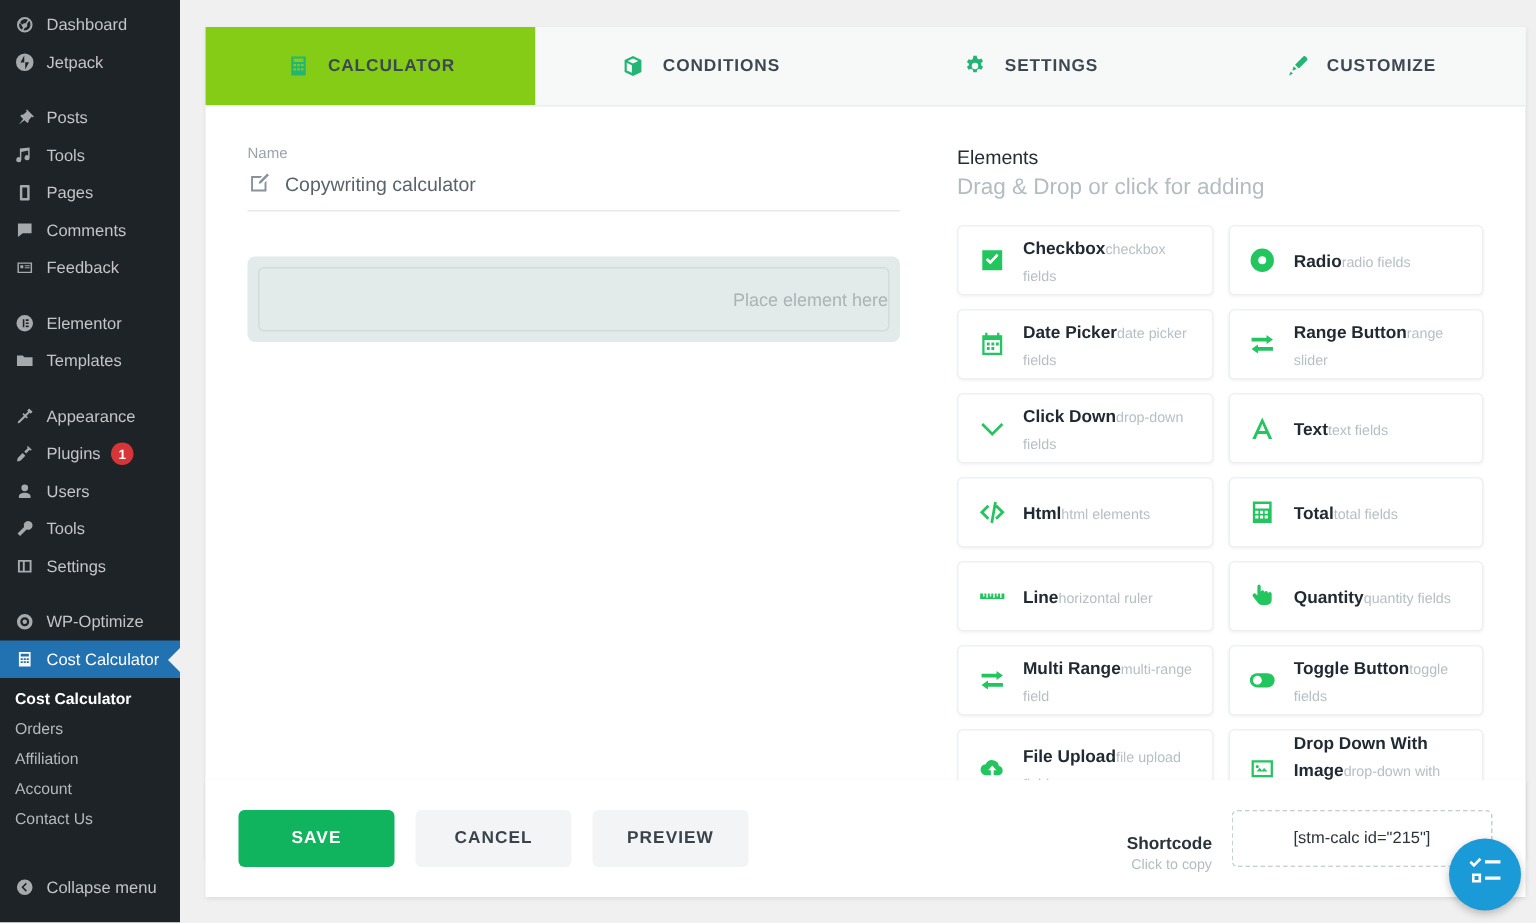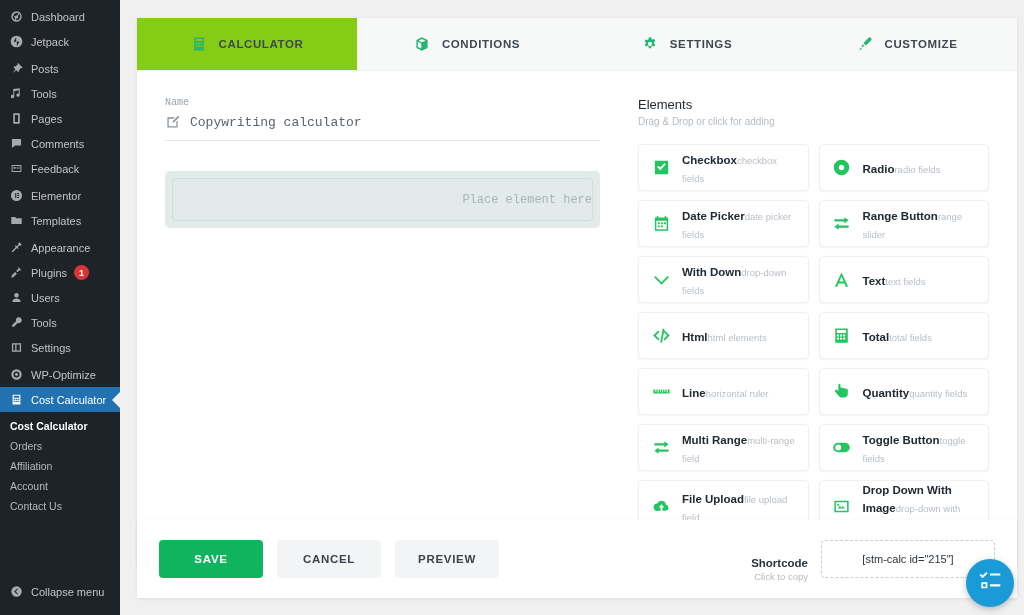--- a/index.html
+++ b/index.html
@@ -19,21 +19,21 @@
   }
   .wp-item {
     display: flex; align-items: center; gap: 7px;
     height: 25px; padding: 0 0 0 9px; color: #c3c4c7;
     font-size: 11px; white-space: nowrap; cursor: pointer;
   }
   .wp-item .ico { width: 15px; height: 15px; flex: 0 0 15px;
     display: flex; align-items: center; justify-content: center;
     color: #a7aaad; }
   .wp-item .ico svg { width: 13px; height: 13px; fill: currentColor; }
-  .wp-item.sep-top { margin-top: 2px; }
+  .wp-item.sep-top { margin-top: 12px; }
   .wp-item.active { background: #2271b1; color: #fff; }
   .wp-item.active .ico { color: #fff; }
   .wp-item.active::after {
     content: ""; position: absolute; right: 0;
     border-style: solid; border-width: 8px 8px 8px 0;
     border-color: transparent #f0f0f1 transparent transparent;
     margin-top: 0;
   }
   .arrow-wrap { position: relative; }
   .badge {
@@ -74,21 +74,21 @@
     color: #3d4852; font-weight: 600; cursor: pointer;
     background: #f7f8f8; position: relative;
   }
   .tab.active { background: #84cc16; }
   .tab .tico { width: 17px; height: 17px; display:flex;
     align-items:center; justify-content:center; color:#22b573; }
   .tab .tico svg { width: 16px; height: 16px; fill: currentColor; }
 
   
   .pbody { display: flex; padding: 26px 28px 34px 28px; min-height: 418px; }
-  .left { width: 455px; padding-right: 20px; font-family: Liberation Mono, monospace; }
+  .left { width: 455px; padding-right: 20px; }
   .right { flex: 1; padding-left: 18px; }
 
   .name-label { font-size: 10px; color: #9aa3ab; margin-bottom: 6px; }
   .name-row {
     display: flex; align-items: center; gap: 9px;
     border-bottom: 1px solid #e6e9eb; padding-bottom: 10px;
   }
   .name-row .pen { width: 16px; height: 16px; color: #8a9299; flex:0 0 16px; }
   .name-row .pen svg { width: 16px; height: 16px; fill: currentColor; }
   .name-val { font-size: 13px; color: #5a636b; }
@@ -97,21 +97,21 @@
     margin-top: 30px; background: #e3eaea; border-radius: 5px;
     padding: 7px; height: 57px;
   }
   .dropzone-inner {
     height: 100%; border: 1px solid #d3dcdc; border-radius: 4px;
     display: flex; align-items: center; justify-content: flex-end;
     font-size: 12px; color: #aab4b4;
   }
 
   .el-title { font-size: 13px; font-weight: 400; color: #232b33; }
-  .el-sub { font-size: 10px; color: #b4bcc2; margin-top: 4px; }
+  .el-sub { font-size: 15px; color: #b4bcc2; margin-top: 4px; }
   .el-grid {
     margin-top: 17px; display: grid;
     grid-template-columns: 1fr 1fr; gap: 9px 10px;
   }
   .el-card {
     background: #fff; border: 1px solid #eef1f3; border-radius: 4px;
     box-shadow: 0 1px 2px rgba(0,0,0,.05);
     height: 47px; display: flex; align-items: center; gap: 11px;
     padding: 0 12px; cursor: grab;
   }
@@ -425,21 +425,21 @@
                 </span>
               <span class="el-text"><span class="el-name">Range Button</span><span class="el-desc">range slider</span></span>
             </div>
 
             <div class="el-card">
               <span class="el-ico">
                   <svg viewBox="0 0 20 20">
                     <path d="M3.6 6.4L10 12.8l6.4-6.4 1.3 1.3L10 15.4 2.3 7.7l1.3-1.3z"></path>
                   </svg>
                 </span>
-              <span class="el-text"><span class="el-name">With Down</span><span class="el-desc">drop-down fields</span></span>
+              <span class="el-text"><span class="el-name">Click Down</span><span class="el-desc">drop-down fields</span></span>
             </div>
 
             <div class="el-card">
               <span class="el-ico">
                   <svg viewBox="0 0 20 20">
                     <path d="M10 2.5L3 17.5h2.4l1.5-3.4h6.2l1.5 3.4H17L10 2.5zm0 4.4l2.2 5.1H7.8L10 6.9z"></path>
                   </svg>
                 </span>
               <span class="el-text"><span class="el-name">Text</span><span class="el-desc">text fields</span></span>
             </div>

